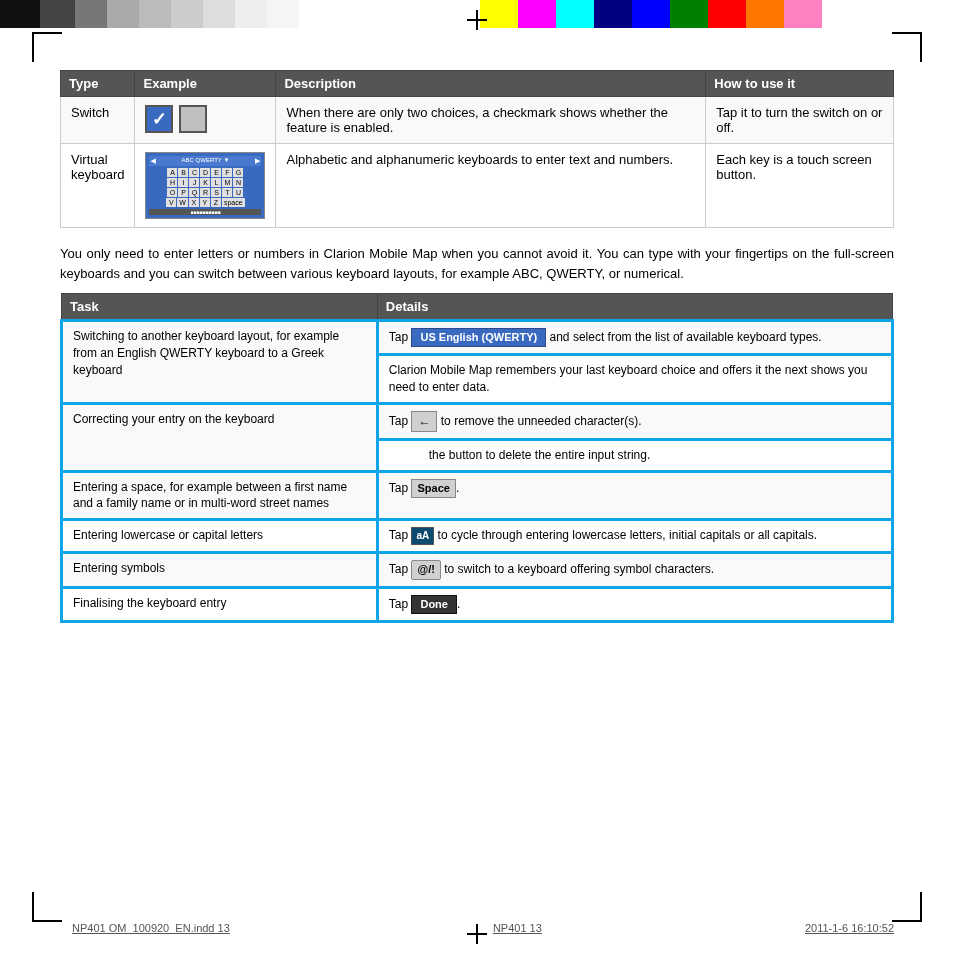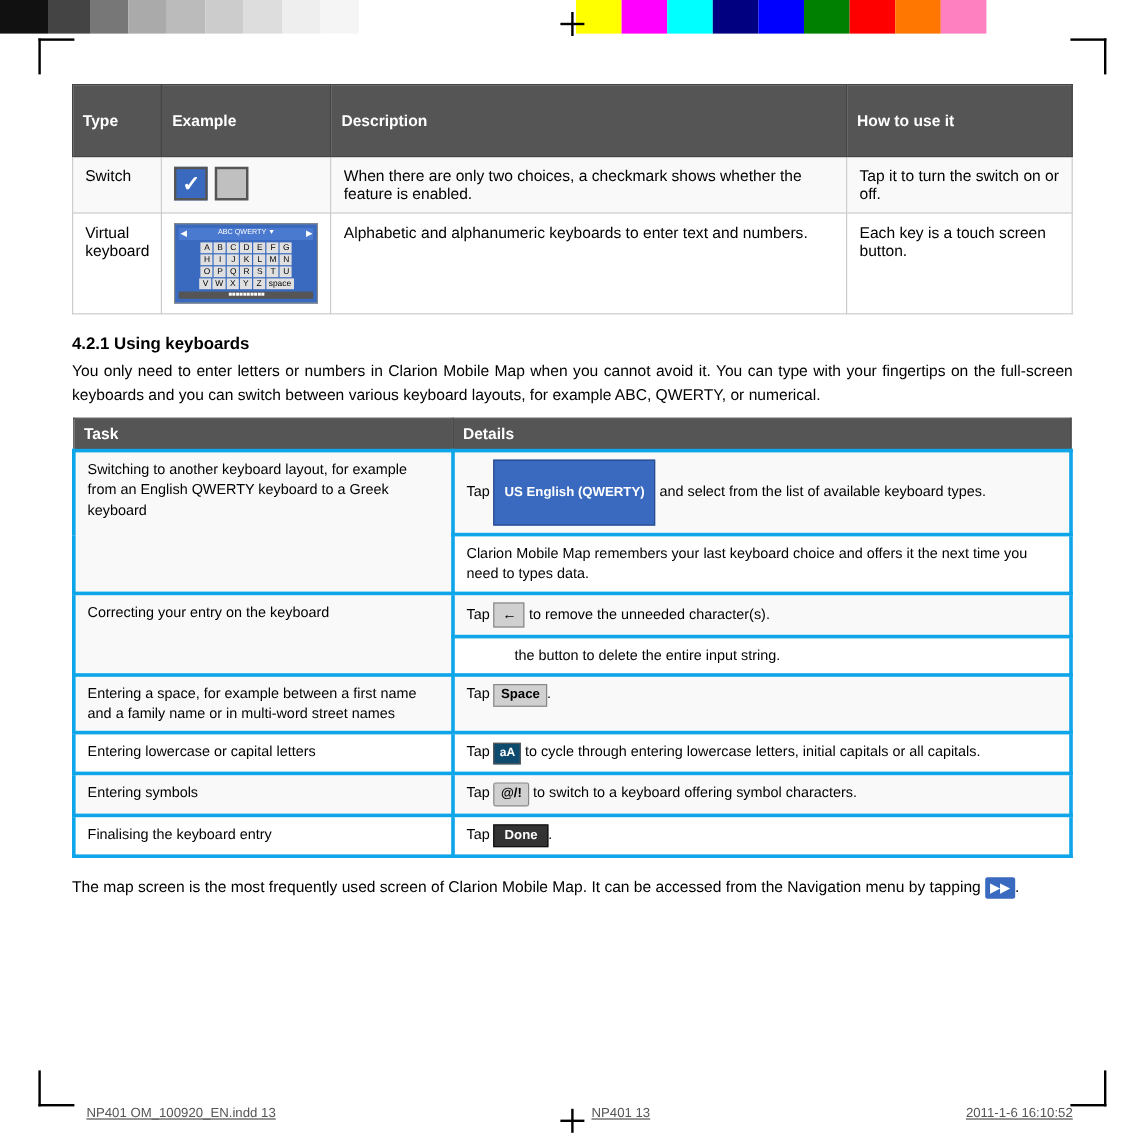--- a/index.html
+++ b/index.html
@@ -77,21 +77,21 @@
 
     
     .types-table {
       width: 100%;
       border-collapse: collapse;
       margin-bottom: 16px;
     }
     .types-table th {
       background: #555;
       color: #fff;
-      padding: 22px 8px;
+      padding: 5px 8px;
       text-align: left;
       font-size: 13px;
       font-weight: bold;
       border: 1px solid #444;
     }
     .types-table td {
       padding: 8px 10px;
       border: 1px solid #ccc;
       vertical-align: top;
       font-size: 13px;
@@ -205,21 +205,21 @@
       border: 1px solid #888;
       padding: 1px 5px;
       font-size: 11px;
       font-weight: bold;
       color: #000;
     }
     .inline-btn-blue {
       background: #3a6abf;
       color: #fff;
       border: 1px solid #2a4a8f;
-      padding: 19px 8px;
+      padding: 1px 8px;
       font-size: 11px;
       font-weight: bold;
       display: inline-block;
     }
     .inline-btn-dark {
       background: #333;
       color: #fff;
       border: 1px solid #111;
       padding: 1px 8px;
       font-size: 11px;
@@ -386,40 +386,39 @@
               <span style="font-size:5px;color:#fff;">■■■■■■■■■■</span>
             </div>
           </div>
         </td>
         <td>Alphabetic and alphanumeric keyboards to enter text and numbers.</td>
         <td>Each key is a touch screen button.</td>
       </tr>
     </tbody>
   </table>
 
-  <div class="section-heading-small">4.2.1 Using keyboards</div>
   <p class="body-text">You only need to enter letters or numbers in Clarion Mobile Map when you cannot avoid it. You can type with your fingertips on the full-screen keyboards and you can switch between various keyboard layouts, for example ABC, QWERTY, or numerical.</p>
 
   <table class="tasks-table">
     <thead>
       <tr>
         <th style="width:38%;">Task</th>
         <th>Details</th>
       </tr>
     </thead>
     <tbody>
 
       <tr>
         <td rowspan="2">Switching to another keyboard layout, for example from an English QWERTY keyboard to a Greek keyboard</td>
         <td>
           Tap <span class="inline-btn-blue">US English (QWERTY)</span> and select from the list of available keyboard types.
         </td>
       </tr>
       <tr>
-        <td>Clarion Mobile Map remembers your last keyboard choice and offers it the next time you need to types data.</td>
+        <td>Clarion Mobile Map remembers your last keyboard choice and offers it the next shows you need to enter data.</td>
       </tr>
 
       <tr>
         <td rowspan="2">Correcting your entry on the keyboard</td>
         <td>
           Tap <span class="backspace-icon">←</span> to remove the unneeded character(s).
         </td>
       </tr>
       <tr>
         <td>
@@ -450,24 +449,20 @@
 
       <tr>
         <td>Finalising the keyboard entry</td>
         <td>
           Tap <span class="inline-btn-dark">Done</span>.
         </td>
       </tr>
     </tbody>
   </table>
 
-  <p class="body-text">
-    <span>The map screen is the most frequently used screen of Clarion Mobile Map. It can be accessed from the Navigation menu by tapping</span>
-    <span class="nav-icon">▶▶</span>.
-  </p>
 
 </div>
 
 <div class="page-footer">
   <span class="footer-left">NP401 OM_100920_EN.indd    13</span>
   <span class="footer-center">NP401     13</span>
   <span class="footer-right">2011-1-6    16:10:52</span>
 </div>
 
 </body></html>

